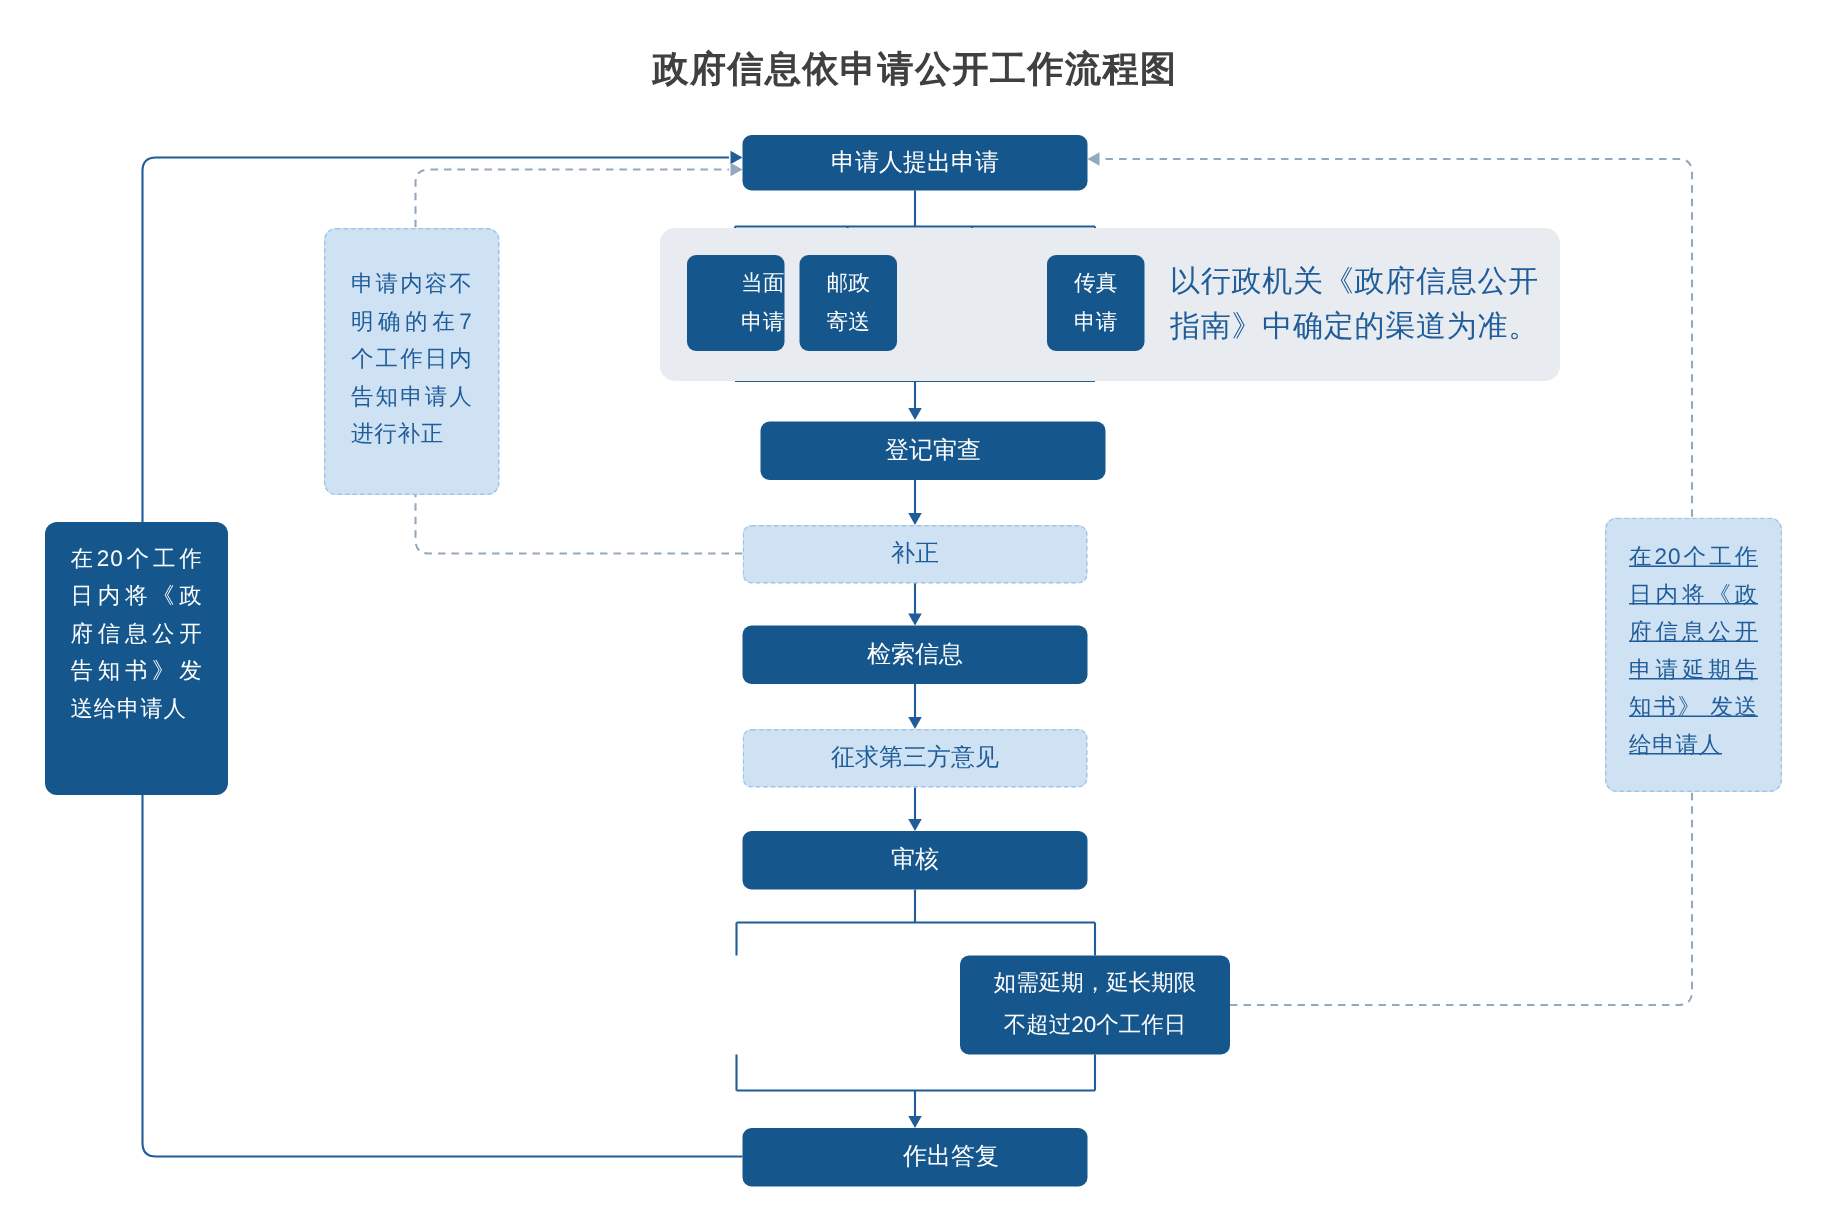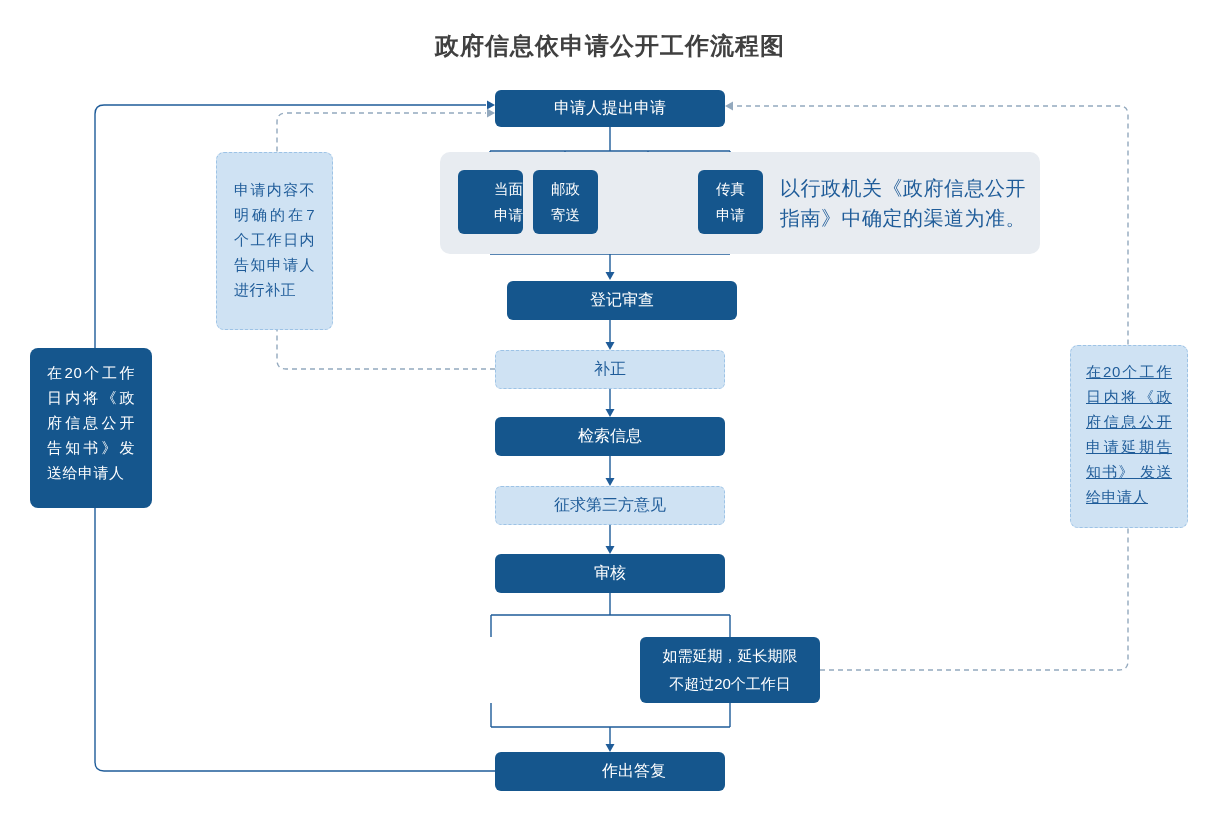--- a/index.html
+++ b/index.html
@@ -85,17 +85,17 @@
   <div class="node light" style="left:495px; top:350px; width:230px; height:39px;">补正</div>
   <div class="node dark" style="left:495px; top:417px; width:230px; height:39px;">检索信息</div>
   <div class="node light" style="left:495px; top:486px; width:230px; height:39px;">征求第三方意见</div>
   <div class="node dark" style="left:495px; top:554px; width:230px; height:39px;">审核</div>
 
   <div class="node dark twoline pre" style="left:640px; top:637px; width:180px; height:66px;">如需延期，延长期限
 不超过20个工作日</div>
 
   <div class="node dark" style="left:495px; top:752px; width:230px; height:39px;padding-left:48px;">作出答复</div>
 
-  <div class="annotation dark" style="left:30px; top:348px; width:122px; height:160px; padding:12px 17px 16px;">在20个工作日内将《政府信息公开告知书》发送给申请人</div>
+  <div class="annotation dark" style="left:30px; top:348px; width:122px; height:182px; padding:12px 17px 16px;">在20个工作日内将《政府信息公开告知书》发送给申请人</div>
   <div class="annotation light" style="left:216px; top:152px; width:117px; height:178px; padding:24px 17px 0;">申请内容不明确的在7个工作日内告知申请人进行补正</div>
   <div class="annotation light" style="left:1070px; top:345px; width:118px; height:183px; padding:13px 15px 0;text-decoration:underline;">在20个工作日内将《政府信息公开申请延期告知书》 发送给申请人</div>
 
 </div>
 
 </body></html>

